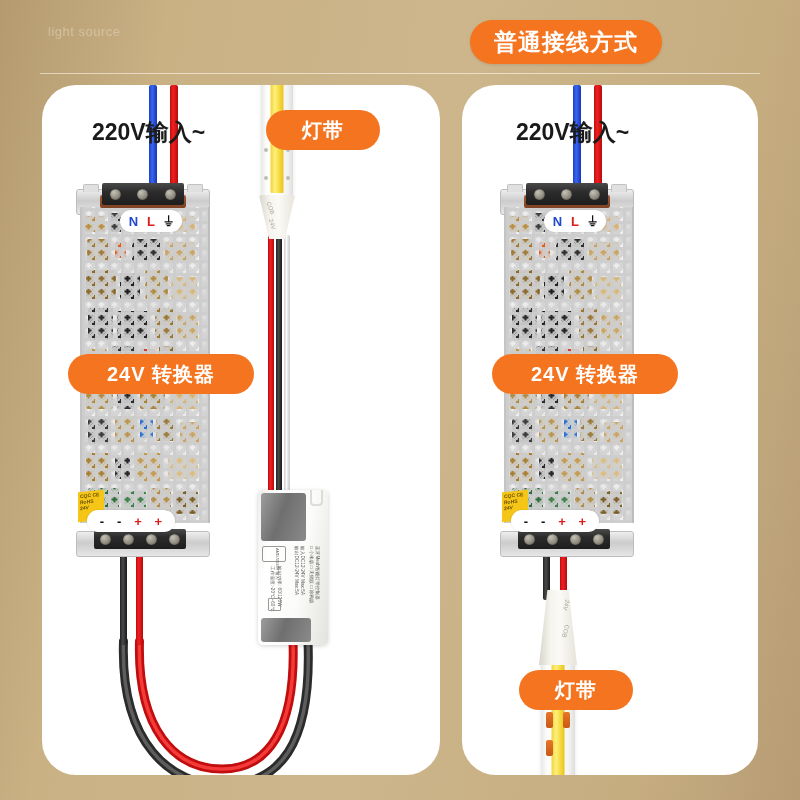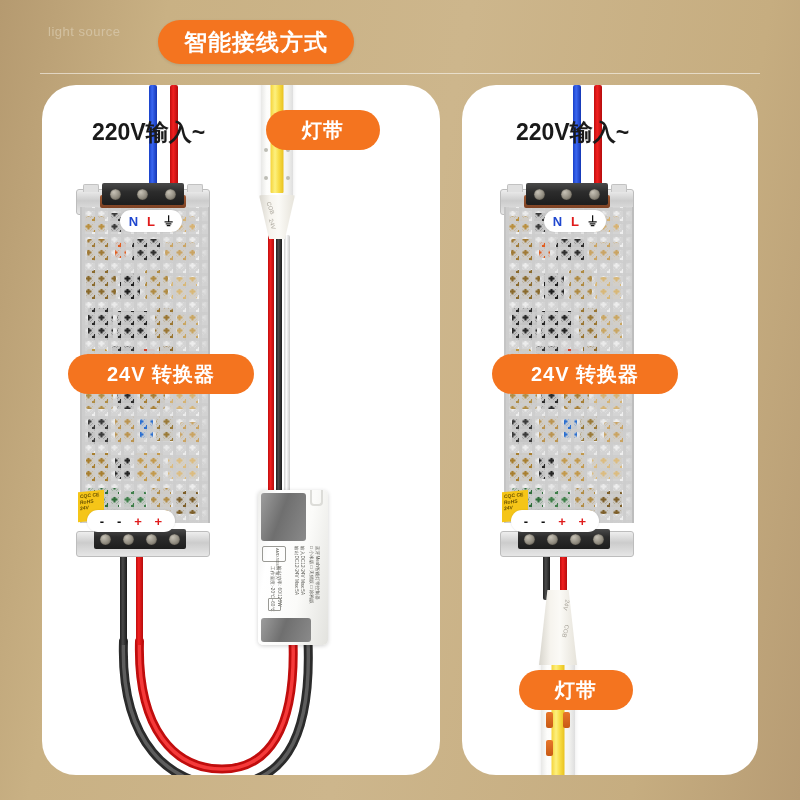--- a/index.html
+++ b/index.html
@@ -175,21 +175,21 @@
   .drv-box small{font-size:4px;color:#6a6a64;display:block;transform:rotate(90deg);transform-origin:left top;white-space:nowrap;}
 </style>
 </head>
 <body>
 
 <div class="root">
 
   <div class="brand">light source</div>
   <div class="divider"></div>
 
-  <div class="tab-badge" id="tab-left">智能接线方式</div>
+  <div class="tab-badge" id="tab-right">普通接线方式</div>
 
   <div class="card" id="card-left">
 
     <div class="wire blue" style="left:107px;top:0px;width:8px;height:115px;"></div>
     <div class="wire red" style="left:128px;top:0px;width:8px;height:115px;"></div>
 
     <div class="vlabel" style="left:50px;top:32px;">220V输入~</div>
 
     <div class="psu" id="psu-left" style="left:38px;top:96px;width:126px;height:376px;">
 

